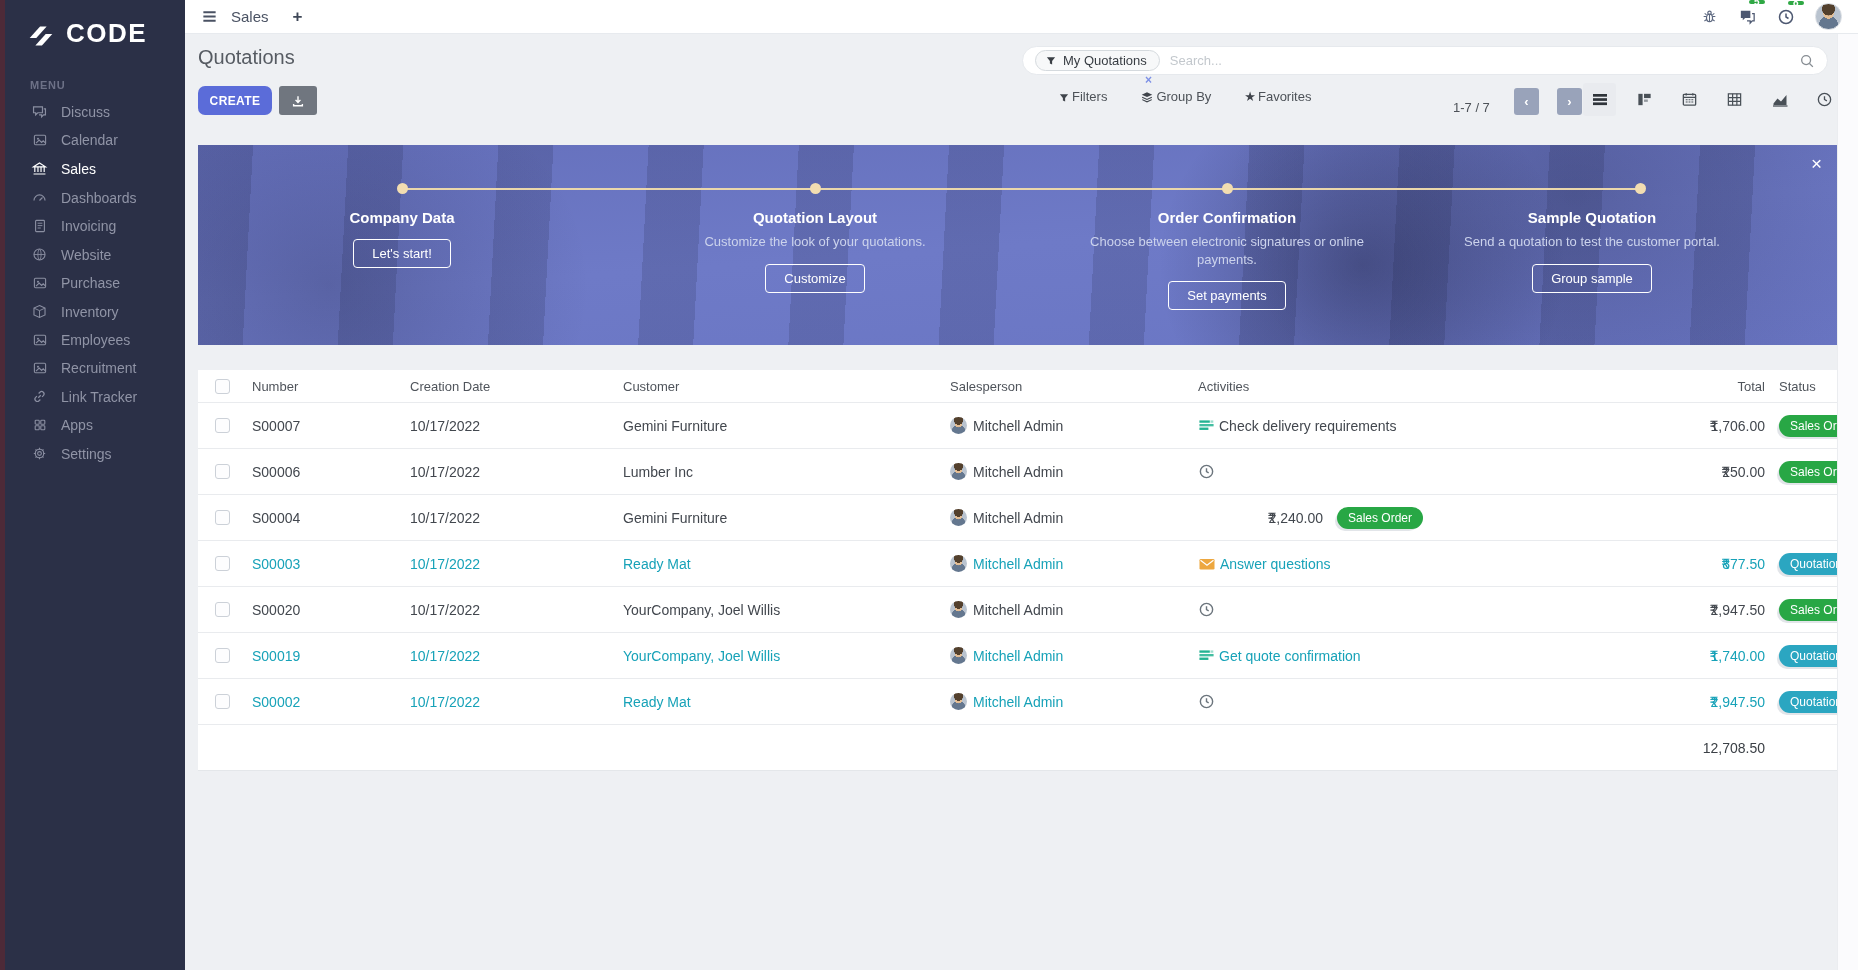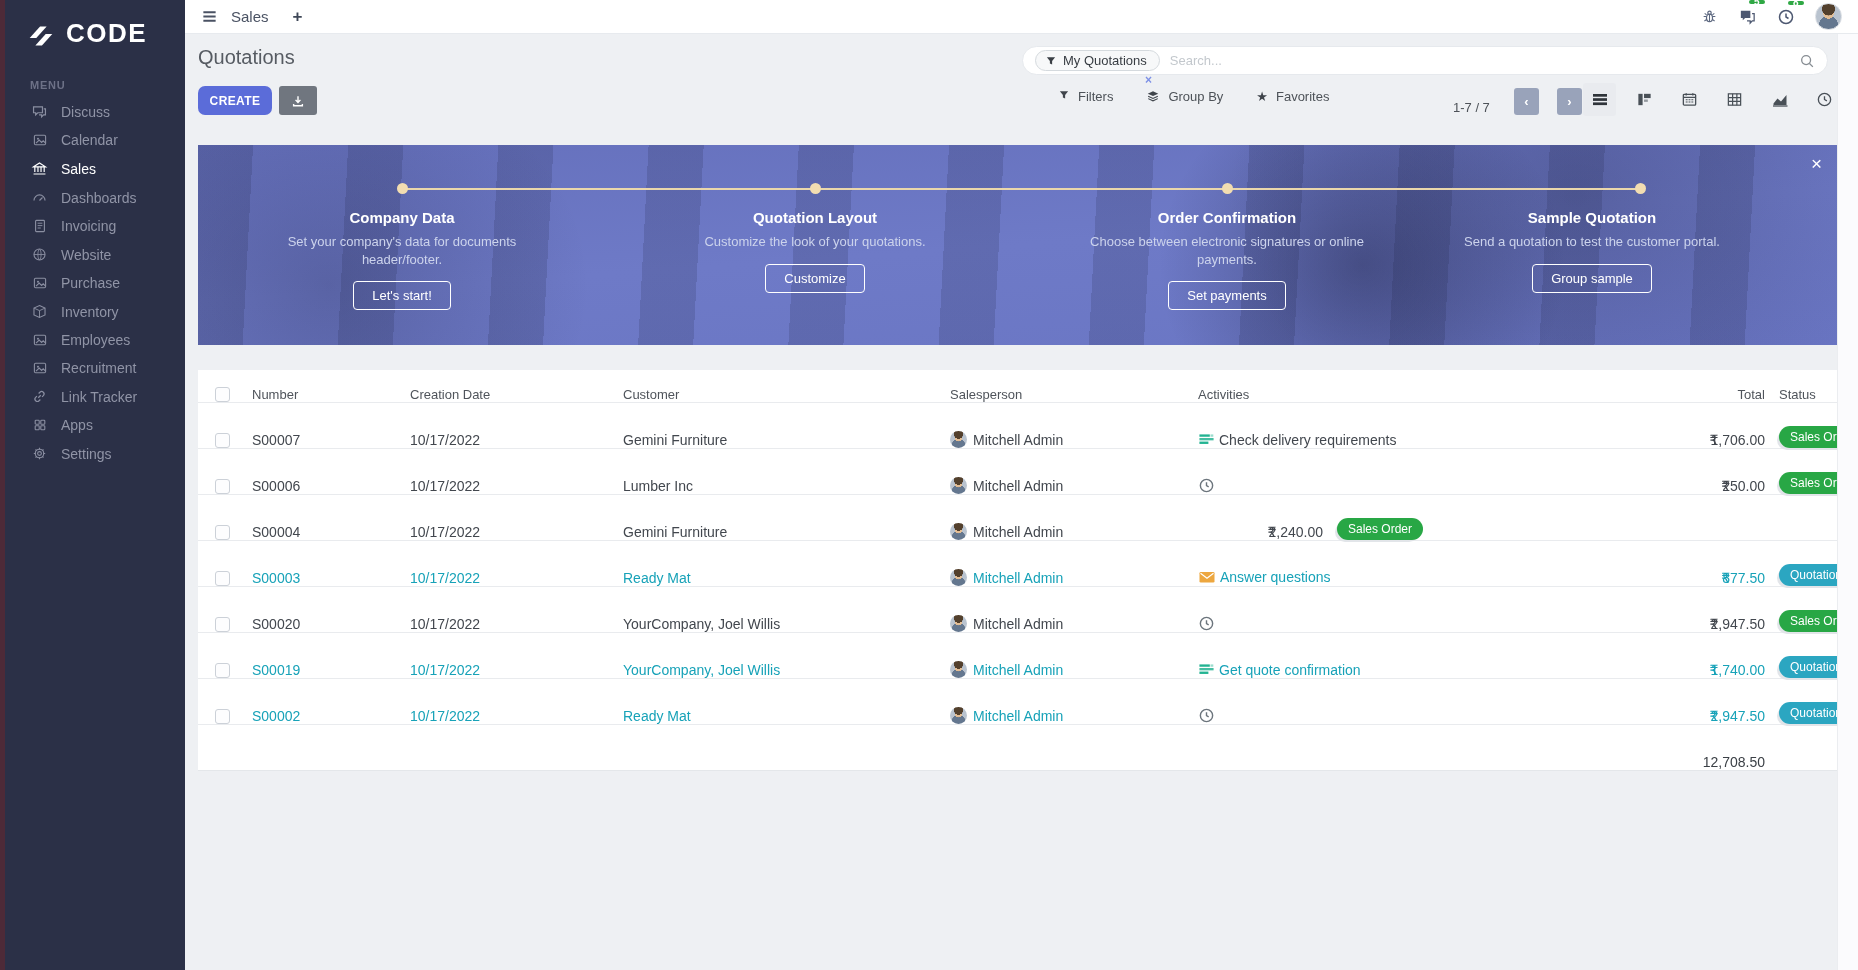--- a/index.html
+++ b/index.html
@@ -54,21 +54,21 @@
   .search-glass{color:#878d93;cursor:pointer}
   .facet-x{position:absolute;left:122px;top:26px;color:#7d90e6;font-size:12px;font-weight:700;cursor:pointer}
 
   .btn-create{position:absolute;left:13px;top:53px;width:74px;height:29px;background:#5b6cd9;color:#fff;
               border:none;border-radius:7px;font-size:12px;font-weight:600;letter-spacing:.4px;cursor:pointer;
               font-family:inherit}
   .btn-import{position:absolute;left:94px;top:53px;width:38px;height:29px;background:#70767f;color:#fff;
               border:none;border-radius:3px;cursor:pointer;display:flex;align-items:center;justify-content:center}
 
   .filter-row{position:absolute;left:873px;top:56px;display:flex;gap:33px}
-  .cp-btn{display:flex;align-items:flex-start;gap:8px;color:#4d5258;font-size:13px;cursor:pointer}
+  .cp-btn{display:flex;align-items:flex-end;gap:2px;color:#4d5258;font-size:13px;cursor:pointer}
   .cp-btn .icn{color:#3f444b}
   .star-glyph{font-size:13px;color:#3f444b}
 
   .pager{position:absolute;left:1268px;top:55px;display:flex;align-items:flex-end;gap:24px}
   .pager-text{color:#4d5258;font-size:13px}
   .pager-btn{width:25px;height:27px;background:#99a3ba;border:none;border-radius:3px;color:#fff;
              font-size:13px;font-weight:700;cursor:pointer;display:flex;align-items:center;justify-content:center;font-family:inherit}
   .views{position:absolute;left:1398px;top:50px;display:flex;gap:12px}
   .view-btn{width:33px;height:33px;display:flex;align-items:center;justify-content:center;border-radius:3px;
             color:#495057;cursor:pointer}
@@ -87,21 +87,21 @@
   .dot{position:absolute;top:38px;width:11px;height:11px;border-radius:50%;background:#f2ddb1}
   .step{position:absolute;top:64px;width:280px;text-align:center;color:#fff}
   .step-title{font-size:15px;font-weight:700}
   .step-desc{margin-top:7px;font-size:13px;line-height:1.35;color:#ccd3ec}
   .step-btn{margin-top:13px;background:transparent;border:1px solid #fff;border-radius:4px;color:#fff;
             font-size:13px;padding:6px 18px;cursor:pointer;font-family:inherit}
 
   
   .table{position:absolute;left:13px;top:337px;width:1640px;background:#fff;overflow:hidden;
          border-bottom:1px solid #e4e7ea}
-  .trow{display:flex;align-items:flex-end;height:45px;border-top:1px solid #e9ebee;font-size:14px;color:#42474e}
+  .trow{display:flex;align-items:center;height:45px;border-top:1px solid #e9ebee;font-size:14px;color:#42474e}
   .thead{height:32px;border-top:none;font-size:13px;color:#4f545b}
   .c0{flex:0 0 54px;display:flex;align-items:center;padding-left:17px;box-sizing:border-box}
   .c1{flex:0 0 158px}.c2{flex:0 0 213px}.c3{flex:0 0 327px}.c4{flex:0 0 248px}
   .c5{flex:0 0 442px;display:flex;align-items:center;gap:4px}
   .c6{flex:0 0 125px;text-align:right;white-space:nowrap}
   .c7{flex:0 0 220px;margin-left:14px;white-space:nowrap}
   .checkbox{width:13px;height:13px;border:1px solid #ccd1d8;border-radius:3px;background:#fdfdfe;cursor:pointer}
   .sp{display:flex;align-items:center;gap:6px}
   .sp-avatar{width:17px;height:17px;border-radius:50%;flex:0 0 17px;
     background:
@@ -412,21 +412,21 @@
         </span>
       </span>
     </div>
 
   <div class="banner">
     <div class="banner-overlay"></div>
     <span class="banner-close">×</span>
     <div class="timeline"></div>
     <div id="steps">
         <span class="dot" style="left:199px"></span>
-        <div class="step" style="left:64px"><div class="step-title">Company Data</div><div class="step-desc">Set your company's data for documents header/footer.</div><button class="step-btn">Let's start!</button></div>
+        <div class="step" style="left:64px"><div class="step-title">Company Data</div><button class="step-btn">Let's start!</button></div>
         <span class="dot" style="left:612px"></span>
         <div class="step" style="left:477px"><div class="step-title">Quotation Layout</div><div class="step-desc">Customize the look of your quotations.</div><button class="step-btn">Customize</button></div>
         <span class="dot" style="left:1024px"></span>
         <div class="step" style="left:889px"><div class="step-title">Order Confirmation</div><div class="step-desc">Choose between electronic signatures or online payments.</div><button class="step-btn">Set payments</button></div>
         <span class="dot" style="left:1437px"></span>
         <div class="step" style="left:1254px"><div class="step-title">Sample Quotation</div><div class="step-desc">Send a quotation to test the customer portal.</div><button class="step-btn">Group sample</button></div>
       </div>
   </div>
 
   <div class="table" id="table">

